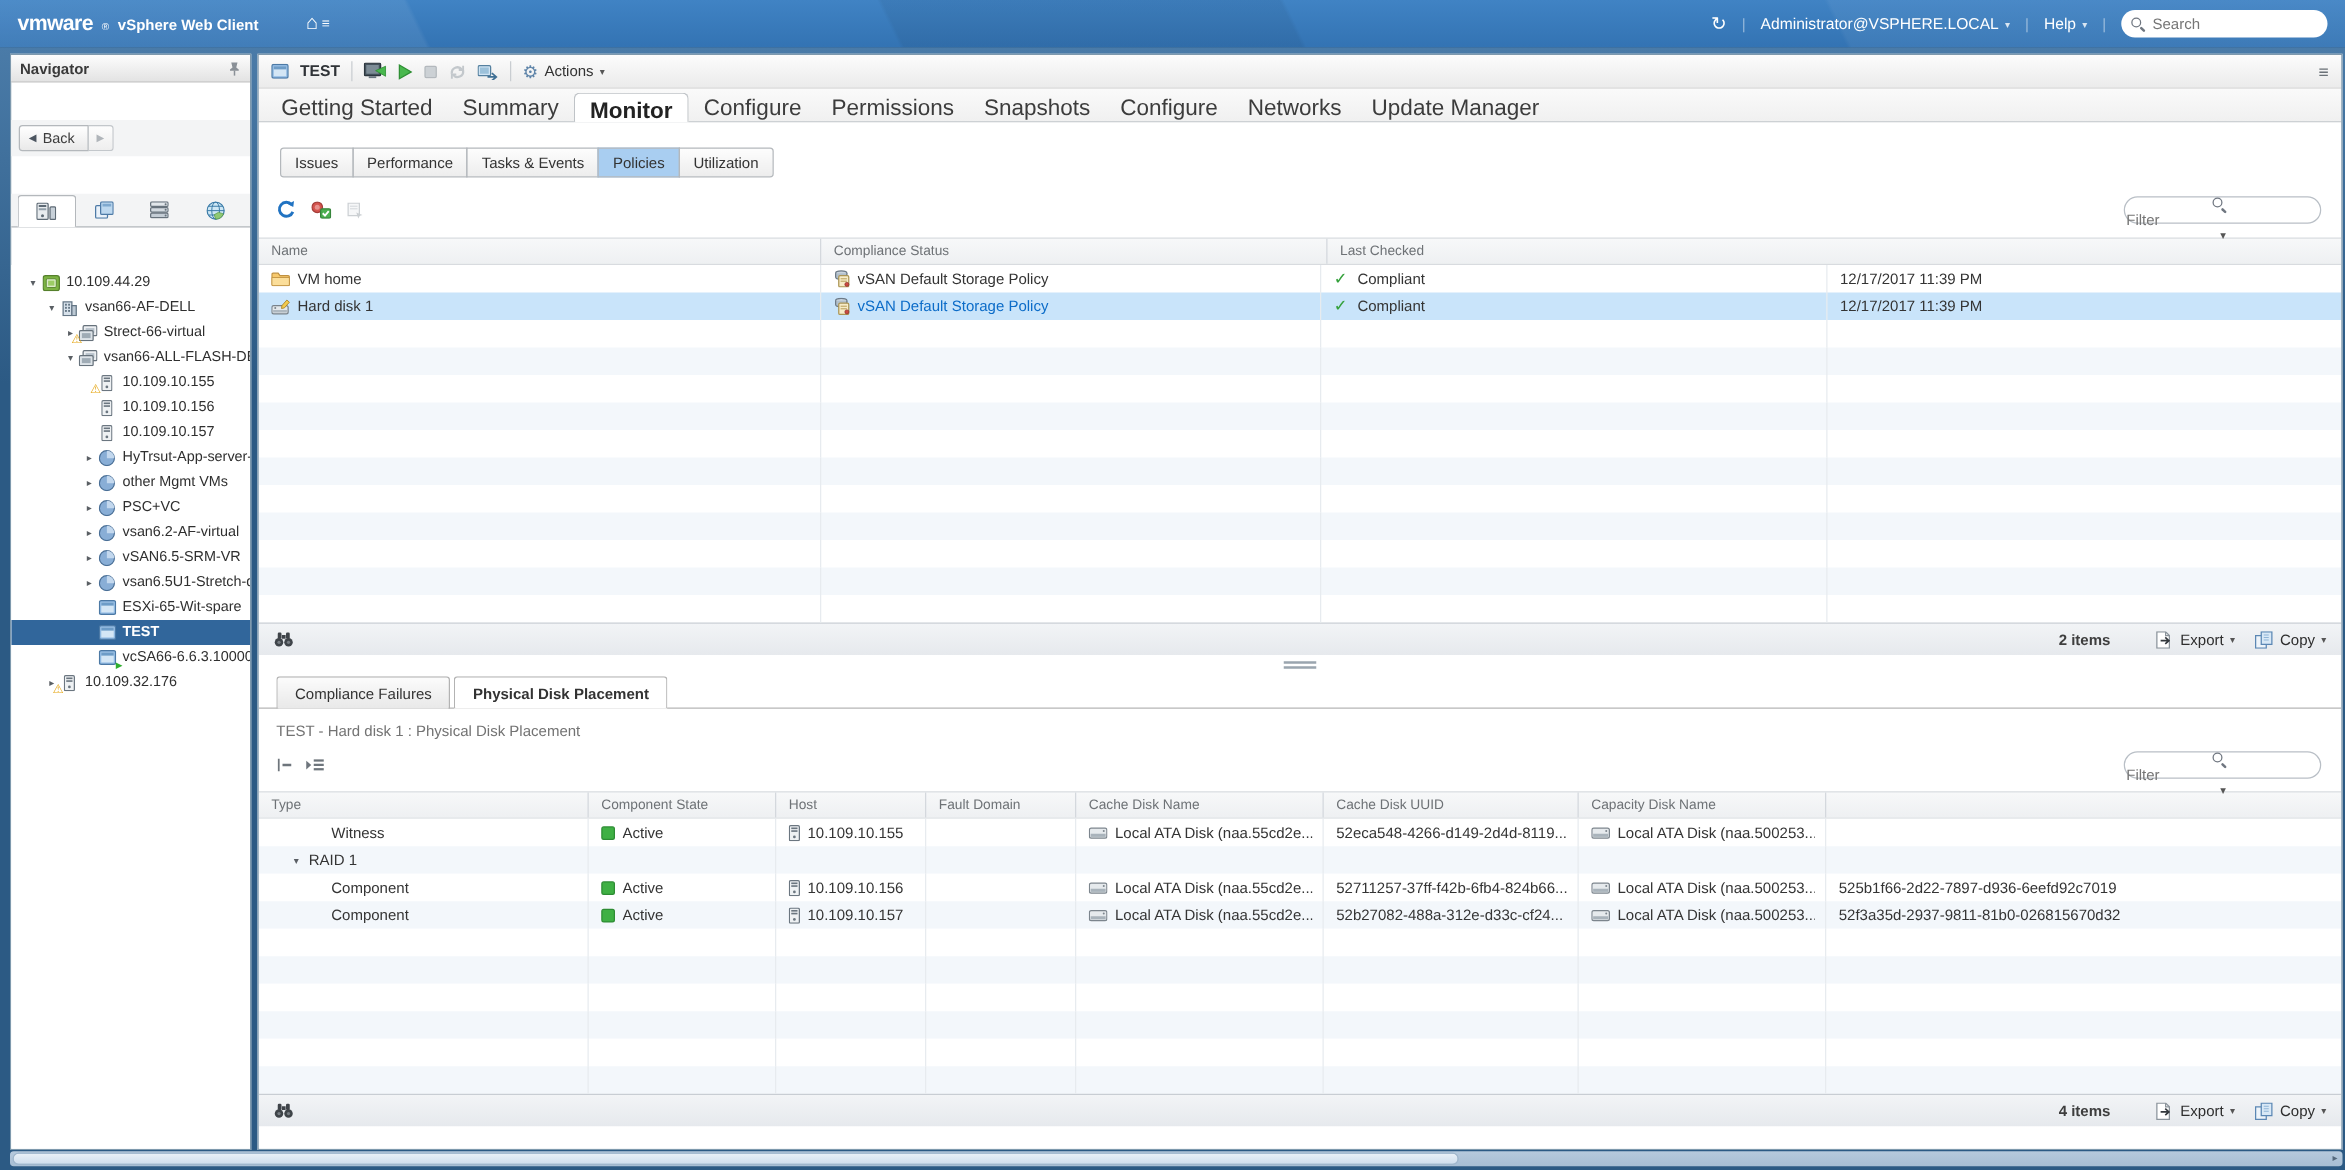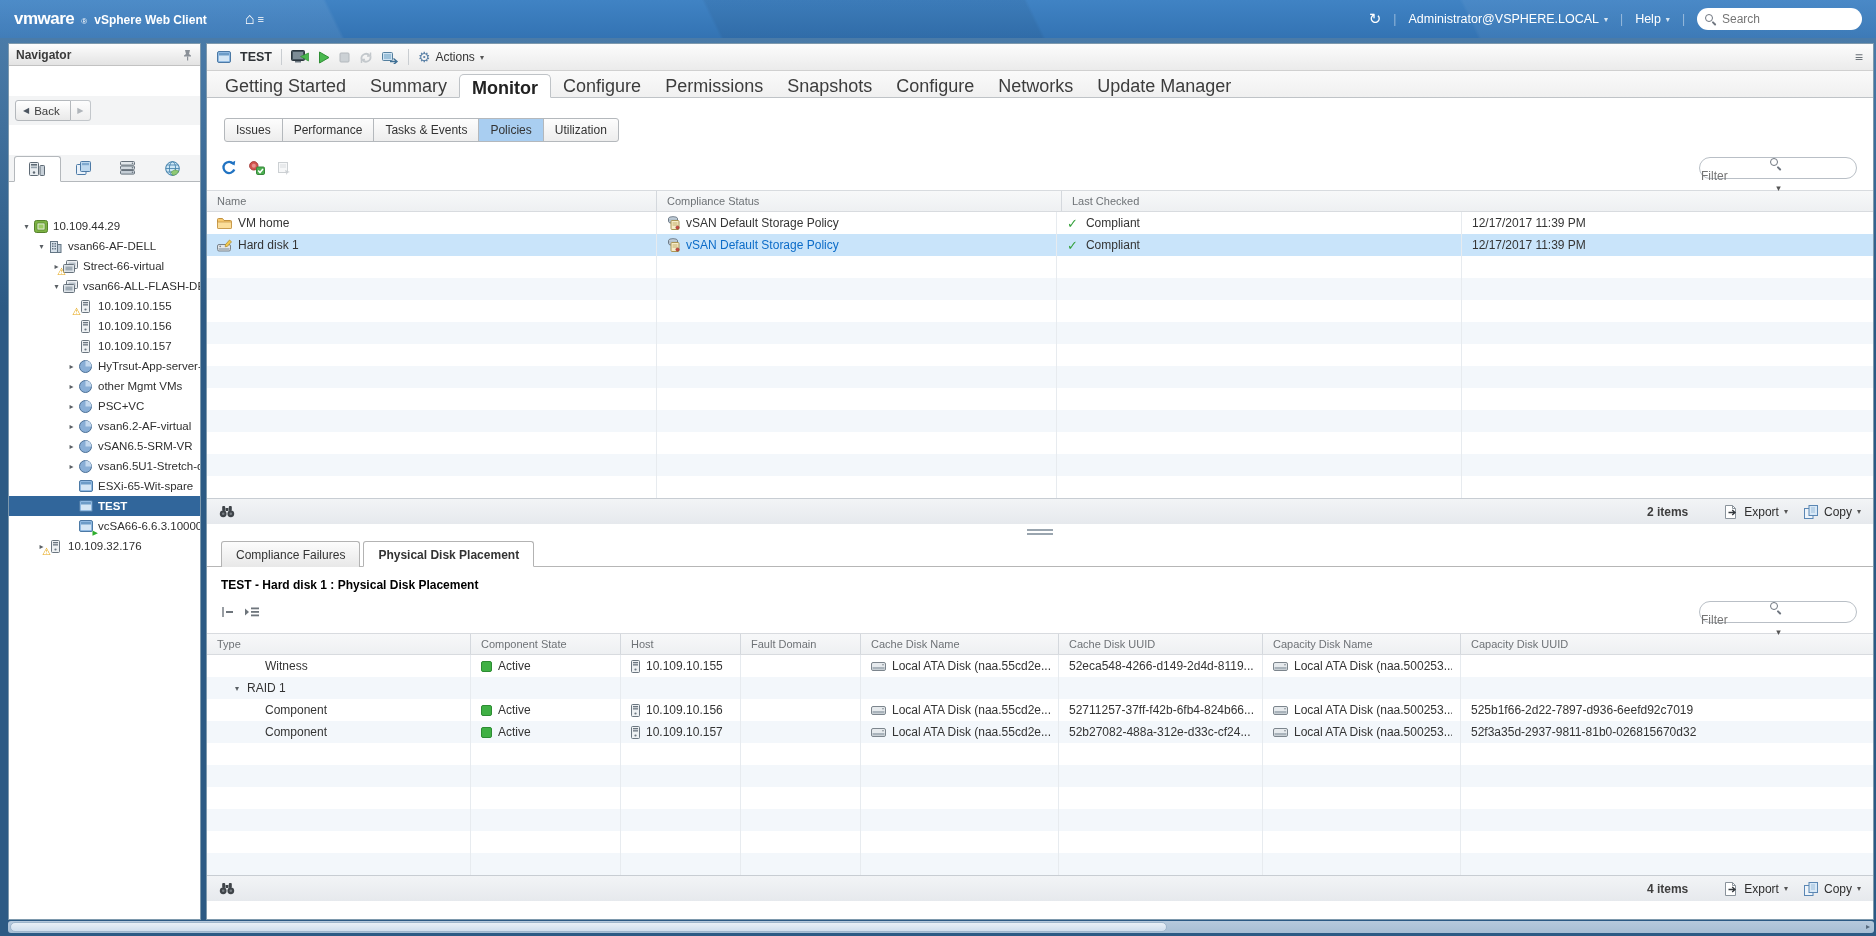--- a/index.html
+++ b/index.html
@@ -103,21 +103,21 @@
   .sb-count { margin-left:auto; font-weight:bold; color:#3e3e3e; margin-right:20px; }
   .sb-btn { display:flex; align-items:center; gap:5px; margin-left:16px; color:#2e2e2e; cursor:pointer; }
 
   .splitter { height:16px; position:relative; background:#fff; cursor:row-resize; }
   .grip { position:absolute; left:50%; top:5px; width:26px; height:6px; border-top:2px solid #9aa5af; border-bottom:2px solid #9aa5af; transform:translateX(-50%); }
 
   .btabs { display:flex; align-items:flex-end; padding-left:14px; border-bottom:1px solid #b6b6b6; height:27px; }
   .btab { height:26px; line-height:26px; border:1px solid #b3b3b3; border-bottom:none; background:linear-gradient(#fcfcfc,#e8e8e8); padding:0 14px; border-radius:3px 3px 0 0; margin-right:3px; margin-bottom:-1px; font-size:12px; color:#333; cursor:pointer; white-space:nowrap; }
   .btab.active { background:#fff; font-weight:bold; border-bottom:1px solid #fff; }
 
-  .bottom-title { margin:11px 0 0 14px; font-weight:bold; font-size:12px; color:#000000; }
+  .bottom-title { margin:11px 0 0 14px; font-weight:normal; font-size:12px; color:#737373; }
   .toolbar-row2 { display:flex; align-items:center; margin:8px 16px 0 14px; height:24px; gap:10px; }
 
   
   .hscroll { position:absolute; left:8px; right:2px; bottom:3px; height:12px; background:linear-gradient(#b6c9dc,#a7bed4); border-radius:3px; }
   .hthumb { position:absolute; left:2px; top:1px; height:10px; width:62%; background:linear-gradient(#e9f0f7,#cfdeed); border:1px solid #9fb6cc; border-radius:5px; }
   .harrow { position:absolute; right:4px; top:0; height:12px; line-height:12px; font-size:8px; color:#54687c; }
 
   .ic { display:inline-flex; align-items:center; flex:none; }
   svg { display:block; }
 </style>
@@ -757,23 +757,20 @@
               </div>
               <div class="hcell b4">
                 <span class="cell-text">Cache Disk Name</span>
               </div>
               <div class="hcell b5">
                 <span class="cell-text">Cache Disk UUID</span>
               </div>
               <div class="hcell b6">
                 <span class="cell-text">Capacity Disk Name</span>
               </div>
-              <div class="hcell b7">
-                <span class="cell-text">Capacity Disk UUID</span>
-              </div>
             </div>
           <div class="grid-body" id="placementBody">
               <div class="grid-row">
                 <div class="cell b0 leaf">
                   <span class="cell-text">Witness</span>
                 </div>
                 <div class="cell b1">
                   <span class="sq"></span>
                   <span class="cell-text">Active</span>
                 </div>

